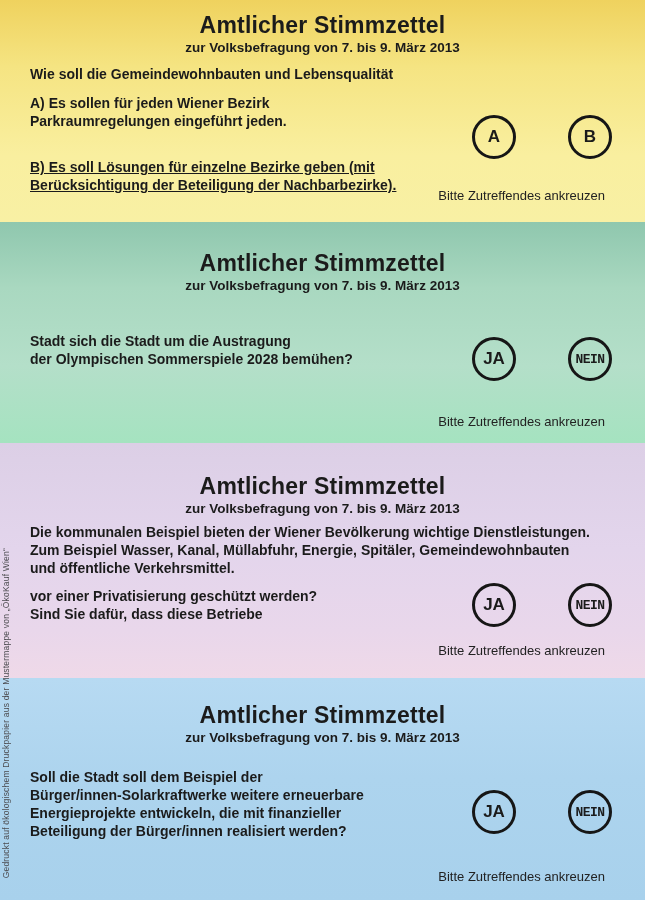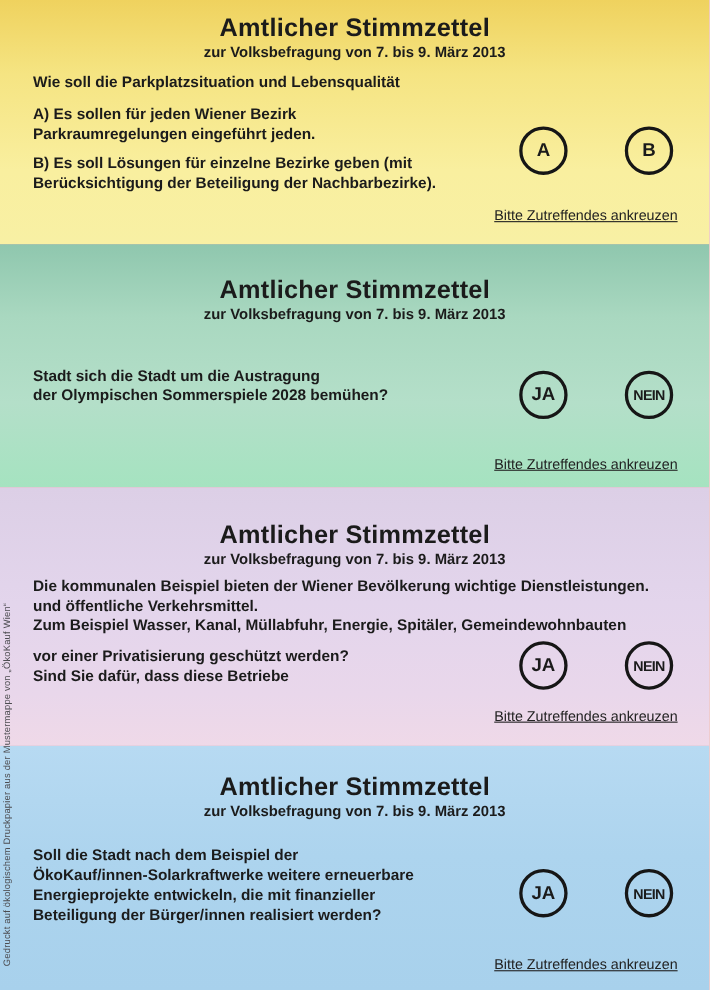--- a/index.html
+++ b/index.html
@@ -1,79 +1,79 @@
 <!DOCTYPE html>
 <html lang="de"><head>
 <meta charset="utf-8">
 <style>
   html,body { margin:0; padding:0; background:#e8e8e8; }
   .page {
     width:645px; height:900px; position:relative; overflow:hidden;
     font-family:"Liberation Sans", sans-serif; color:#1b1b1b;
-    background:#fca5a5; margin:0 auto;
+    background:#5eead4; margin:0 auto;
   }
   .ballot { position:relative; width:100%; box-sizing:border-box; }
   
   .s1 { height:222px; background:linear-gradient(180deg,#efd25e 0%,#f5e482 30%,#f9ef9f 70%,#f8f0a4 100%); }
   .s2 { height:221px; background:linear-gradient(180deg,#8fc7ae 0%,#a9d8c0 30%,#b4dfc9 65%,#a5e3c0 100%); }
   .s3 { height:235px; background:linear-gradient(180deg,#dccfe6 0%,#e3d5ec 45%,#e9d7eb 80%,#efd9e8 100%); }
   .s4 { height:222px; background:linear-gradient(180deg,#b7daf2 0%,#add4ee 45%,#a8d1ec 100%); }
 
   .title  { text-align:center; font-size:23px; font-weight:bold; line-height:27px; letter-spacing:0.2px; }
   .s1 .title { padding-top:12px; }
   .s2 .title { padding-top:28px; }
   .s3 .title { padding-top:30px; }
   .s4 .title { padding-top:24px; }
   .subtitle { text-align:center; font-size:13.5px; font-weight:bold; line-height:17px; }
 
   .body { margin-left:30px; margin-right:190px; font-size:14px; font-weight:bold; line-height:18px; }
   .line { white-space:nowrap; }
 
   .s1 .q   { margin-top:9px;  }
   .s1 .p-a { margin-top:11px; }
-  .s1 .p-b { margin-top:9px; }
+  .s1 .p-b { margin-top:28px;text-decoration:underline; }
   .s2 .q   { margin-top:38px; }
   .s3 .intro { margin-top:6px; margin-right:10px; }
   .s3 .q   { margin-top:10px; }
   .s4 .q   { margin-top:22px; }
 
   .choices { position:absolute; left:472px; display:flex; gap:52px; }
   .s1 .choices { top:115px; }
   .s2 .choices { top:115px; }
   .s3 .choices { top:140px; }
   .s4 .choices { top:112px; }
   .circle {
     width:38px; height:38px; border:3px solid #161616; border-radius:50%;
     display:flex; align-items:center; justify-content:center;
     font-weight:bold; font-size:17px; cursor:pointer; box-sizing:content-box;
   }
-  .circle.opt-wide { font-size:13px; letter-spacing:-0.6px; }
+  .circle.opt-wide { font-size:13px; letter-spacing:-0.6px;font-family:Liberation Mono, monospace; }
 
-  .instruction { position:absolute; right:29px; font-size:13px; font-weight:normal; color:#222;text-decoration:underline; }
+  .instruction { position:absolute; right:40px; font-size:13px; font-weight:normal; color:#222; }
   .s1 .instruction { top:188px; }
   .s2 .instruction { top:192px; }
   .s3 .instruction { top:200px; }
   .s4 .instruction { top:191px; }
 
   .print-note {
     position:absolute; left:1px; bottom:22px; z-index:3;
     writing-mode:vertical-rl; transform:rotate(180deg);
     font-size:8.5px; font-weight:normal; color:#4c4c50; letter-spacing:0.2px;
   }
 </style>
 </head>
 <body>
 
 <div class="page">
 
   <section class="ballot s1">
     <div class="title">Amtlicher Stimmzettel</div>
     <div class="subtitle">zur Volksbefragung von 7. bis 9. März 2013</div>
     <div class="body q">
-      <div class="line">Wie soll die Parkplatzsituation und Lebensqualität</div>
+      <div class="line">Wie soll die Gemeindewohnbauten und Lebensqualität</div>
     </div>
     <div class="body p-a">
       <div class="line">A) Es sollen für jeden Wiener Bezirk</div>
       <div class="line">Parkraumregelungen eingeführt jeden.</div>
     </div>
     <div class="body p-b">
       <div class="line">B) Es soll Lösungen für einzelne Bezirke geben (mit</div>
       <div class="line">Berücksichtigung der Beteiligung der Nachbarbezirke).</div>
     </div>
     <div class="choices">
@@ -95,40 +95,40 @@
       <div class="circle opt-wide">NEIN</div>
     </div>
     <div class="instruction">Bitte Zutreffendes ankreuzen</div>
   </section>
 
   <section class="ballot s3">
     <div class="title">Amtlicher Stimmzettel</div>
     <div class="subtitle">zur Volksbefragung von 7. bis 9. März 2013</div>
     <div class="body intro">
       <div class="line">Die kommunalen Beispiel bieten der Wiener Bevölkerung wichtige Dienstleistungen.</div>
+      <div class="line">Zum Beispiel Wasser, Kanal, Müllabfuhr, Energie, Spitäler, Gemeindewohnbauten</div>
       <div class="line">und öffentliche Verkehrsmittel.</div>
-      <div class="line">Zum Beispiel Wasser, Kanal, Müllabfuhr, Energie, Spitäler, Gemeindewohnbauten</div>
     </div>
     <div class="body q">
       <div class="line">vor einer Privatisierung geschützt werden?</div>
       <div class="line">Sind Sie dafür, dass diese Betriebe</div>
     </div>
     <div class="choices">
       <div class="circle">JA</div>
       <div class="circle opt-wide">NEIN</div>
     </div>
     <div class="instruction">Bitte Zutreffendes ankreuzen</div>
   </section>
 
   <section class="ballot s4">
     <div class="title">Amtlicher Stimmzettel</div>
     <div class="subtitle">zur Volksbefragung von 7. bis 9. März 2013</div>
     <div class="body q">
-      <div class="line">Soll die Stadt nach dem Beispiel der</div>
-      <div class="line">ÖkoKauf/innen-Solarkraftwerke weitere erneuerbare</div>
+      <div class="line">Soll die Stadt soll dem Beispiel der</div>
+      <div class="line">Bürger/innen-Solarkraftwerke weitere erneuerbare</div>
       <div class="line">Energieprojekte entwickeln, die mit finanzieller</div>
       <div class="line">Beteiligung der Bürger/innen realisiert werden?</div>
     </div>
     <div class="choices">
       <div class="circle">JA</div>
       <div class="circle opt-wide">NEIN</div>
     </div>
     <div class="instruction">Bitte Zutreffendes ankreuzen</div>
   </section>
 

